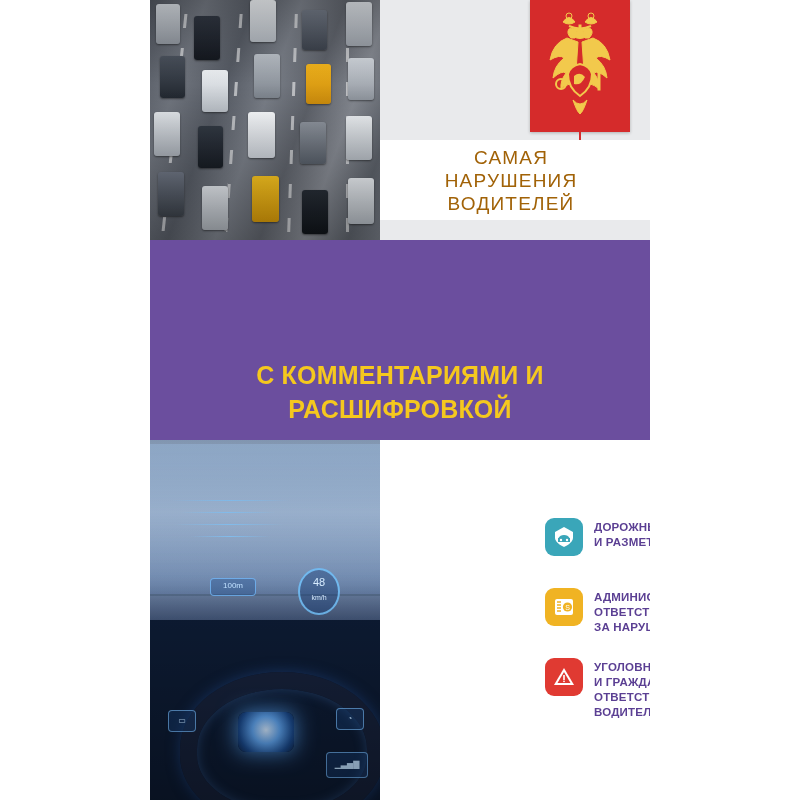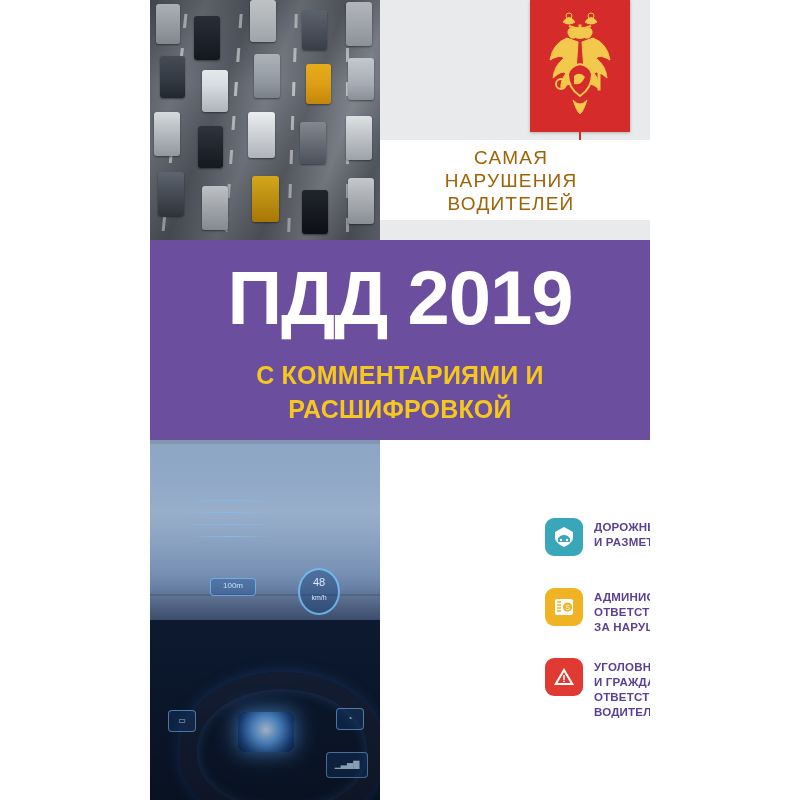--- a/index.html
+++ b/index.html
@@ -332,21 +332,20 @@
       <div class="white-banner"></div>
       <div class="banner-text">
         <div>САМАЯ</div>
         <div>НАРУШЕНИЯ</div>
         <div>ВОДИТЕЛЕЙ</div>
       </div>
     </div>
   </div>
 
   <div class="title-block">
-    <div class="main-title">ПДД 2019</div>
     <div class="subtitle">
       <div>С КОММЕНТАРИЯМИ И РАСШИФРОВКОЙ</div>
     </div>
   </div>
 
   <div class="bottom-block">
 
     <div class="interior-photo">
       <div class="int-sky"></div>
       <div class="int-windshield"></div>

